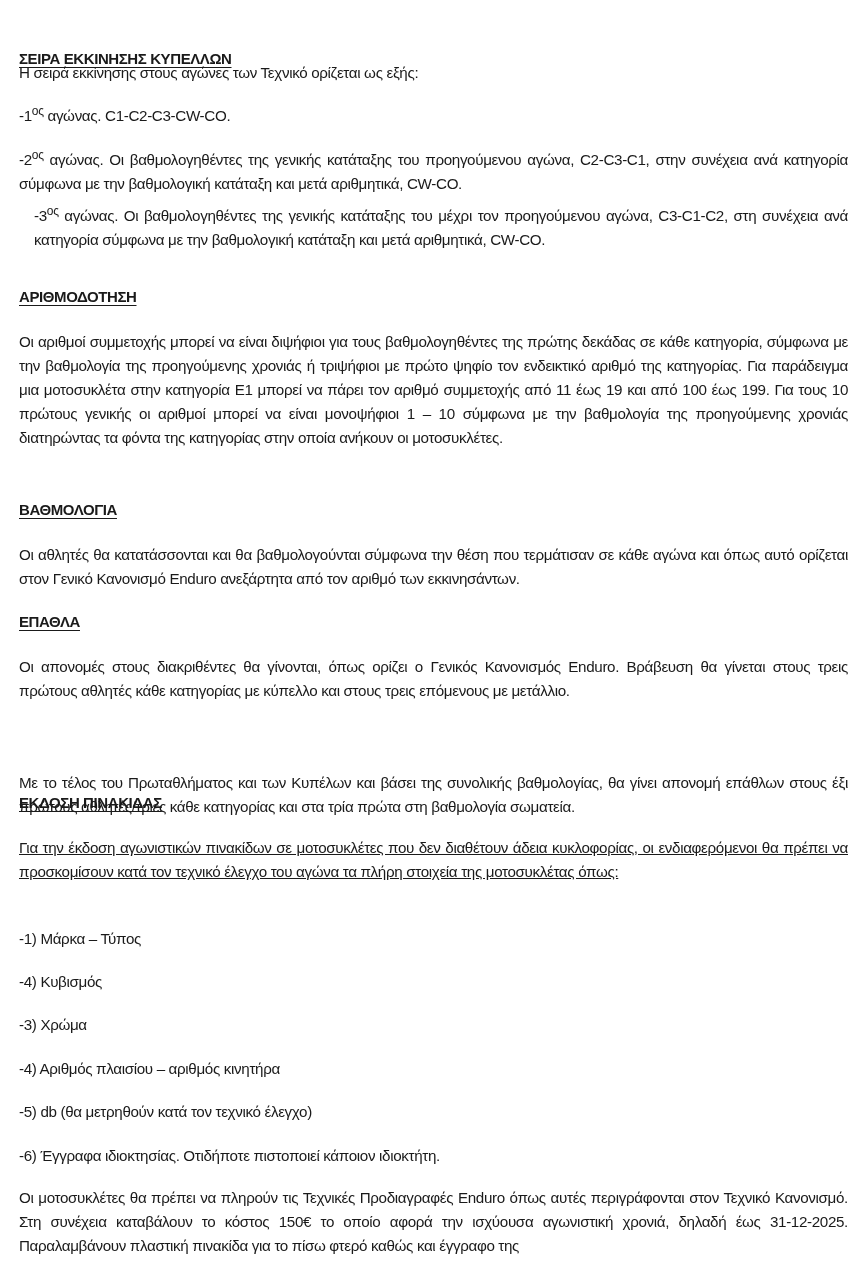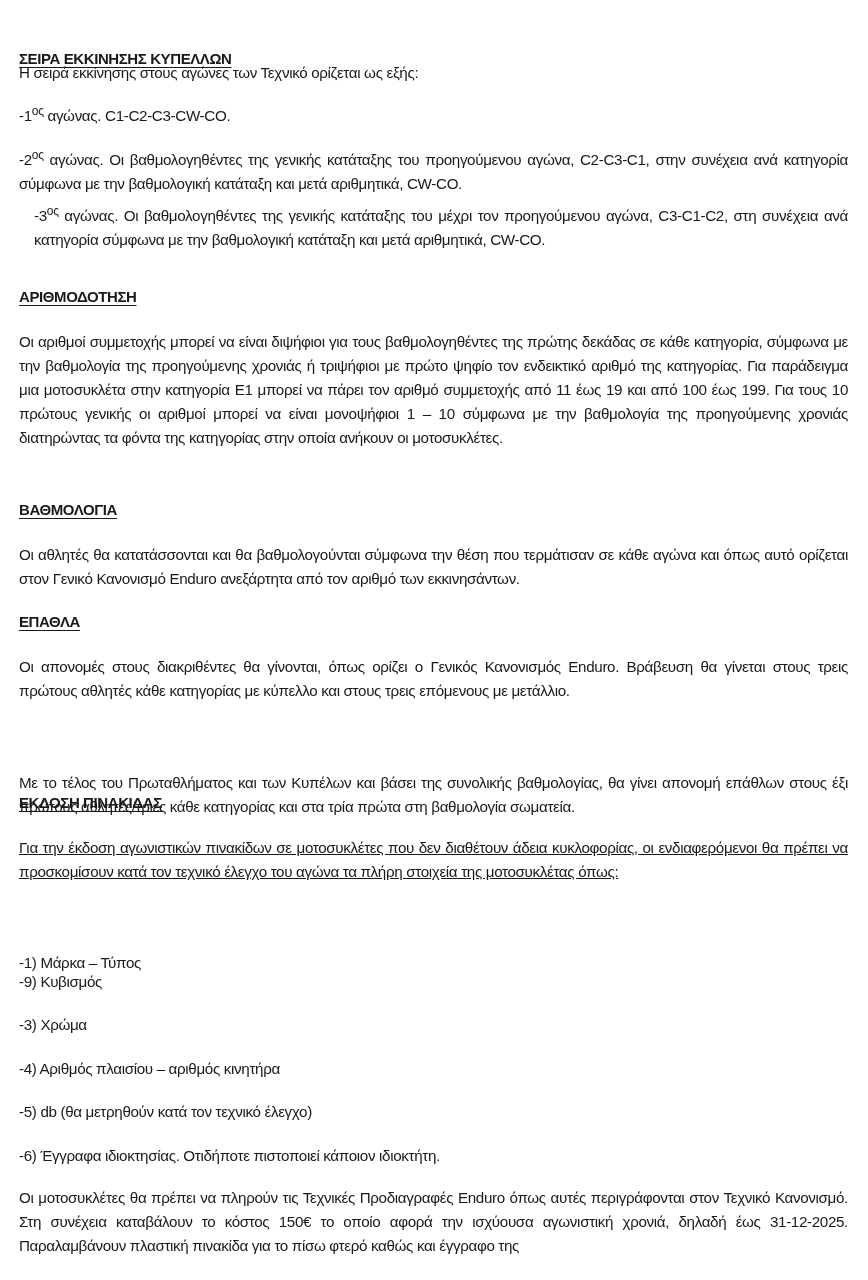--- a/index.html
+++ b/index.html
@@ -68,22 +68,22 @@
   <h2 class="heading" style="top:613px;">ΕΠΑΘΛΑ</h2>
 
   <p class="para" style="top:655px;">Οι απονομές στους διακριθέντες θα γίνονται, όπως ορίζει ο Γενικός Κανονισμός Enduro. Βράβευση θα γίνεται στους τρεις πρώτους αθλητές κάθε κατηγορίας με κύπελλο και στους τρεις επόμενους με μετάλλιο.</p>
 
   <p class="para" style="top:735px;margin-top:36px;">Με το τέλος του Πρωταθλήματος και των Κυπέλων και  βάσει της συνολικής βαθμολογίας, θα γίνει απονομή επάθλων στους έξι πρώτους αθλητές/τριες κάθε κατηγορίας και στα τρία πρώτα στη βαθμολογία σωματεία.</p>
 
   <h2 class="heading" style="top:794px;">ΕΚΔΟΣΗ ΠΙΝΑΚΙΔΑΣ</h2>
 
   <p class="para" style="top:836px;text-decoration:underline;">Για την έκδοση αγωνιστικών πινακίδων σε μοτοσυκλέτες που δεν διαθέτουν άδεια κυκλοφορίας, οι ενδιαφερόμενοι θα πρέπει να προσκομίσουν κατά τον τεχνικό έλεγχο του αγώνα τα πλήρη στοιχεία της μοτοσυκλέτας όπως:</p>
 
-  <p class="line" style="top:954px;">-1)  Μάρκα – Τύπος</p>
-  <p class="line" style="top:973px;">-9) Κυβισμός</p>
+  <p class="line" style="top:930px;">-1)  Μάρκα – Τύπος</p>
+  <p class="line" style="top:973px;">-4) Κυβισμός</p>
   <p class="line" style="top:1016px;">-3) Χρώμα</p>
   <p class="line" style="top:1060px;">-4) Αριθμός πλαισίου – αριθμός κινητήρα</p>
   <p class="line" style="top:1103px;">-5) db (θα μετρηθούν κατά τον τεχνικό έλεγχο)</p>
   <p class="line" style="top:1147px;">-6) Έγγραφα ιδιοκτησίας. Οτιδήποτε πιστοποιεί κάποιον ιδιοκτήτη.</p>
 
   <p class="para" style="top:1186px;">Οι μοτοσυκλέτες θα πρέπει να πληρούν τις Τεχνικές Προδιαγραφές Enduro όπως αυτές περιγράφονται στον Τεχνικό Κανονισμό. Στη συνέχεια καταβάλουν το κόστος 150€ το οποίο αφορά την  ισχύουσα αγωνιστική χρονιά, δηλαδή έως 31-12-2025. Παραλαμβάνουν πλαστική πινακίδα για το πίσω φτερό καθώς και έγγραφο της</p>
 
 </div>
 
 </body></html>

